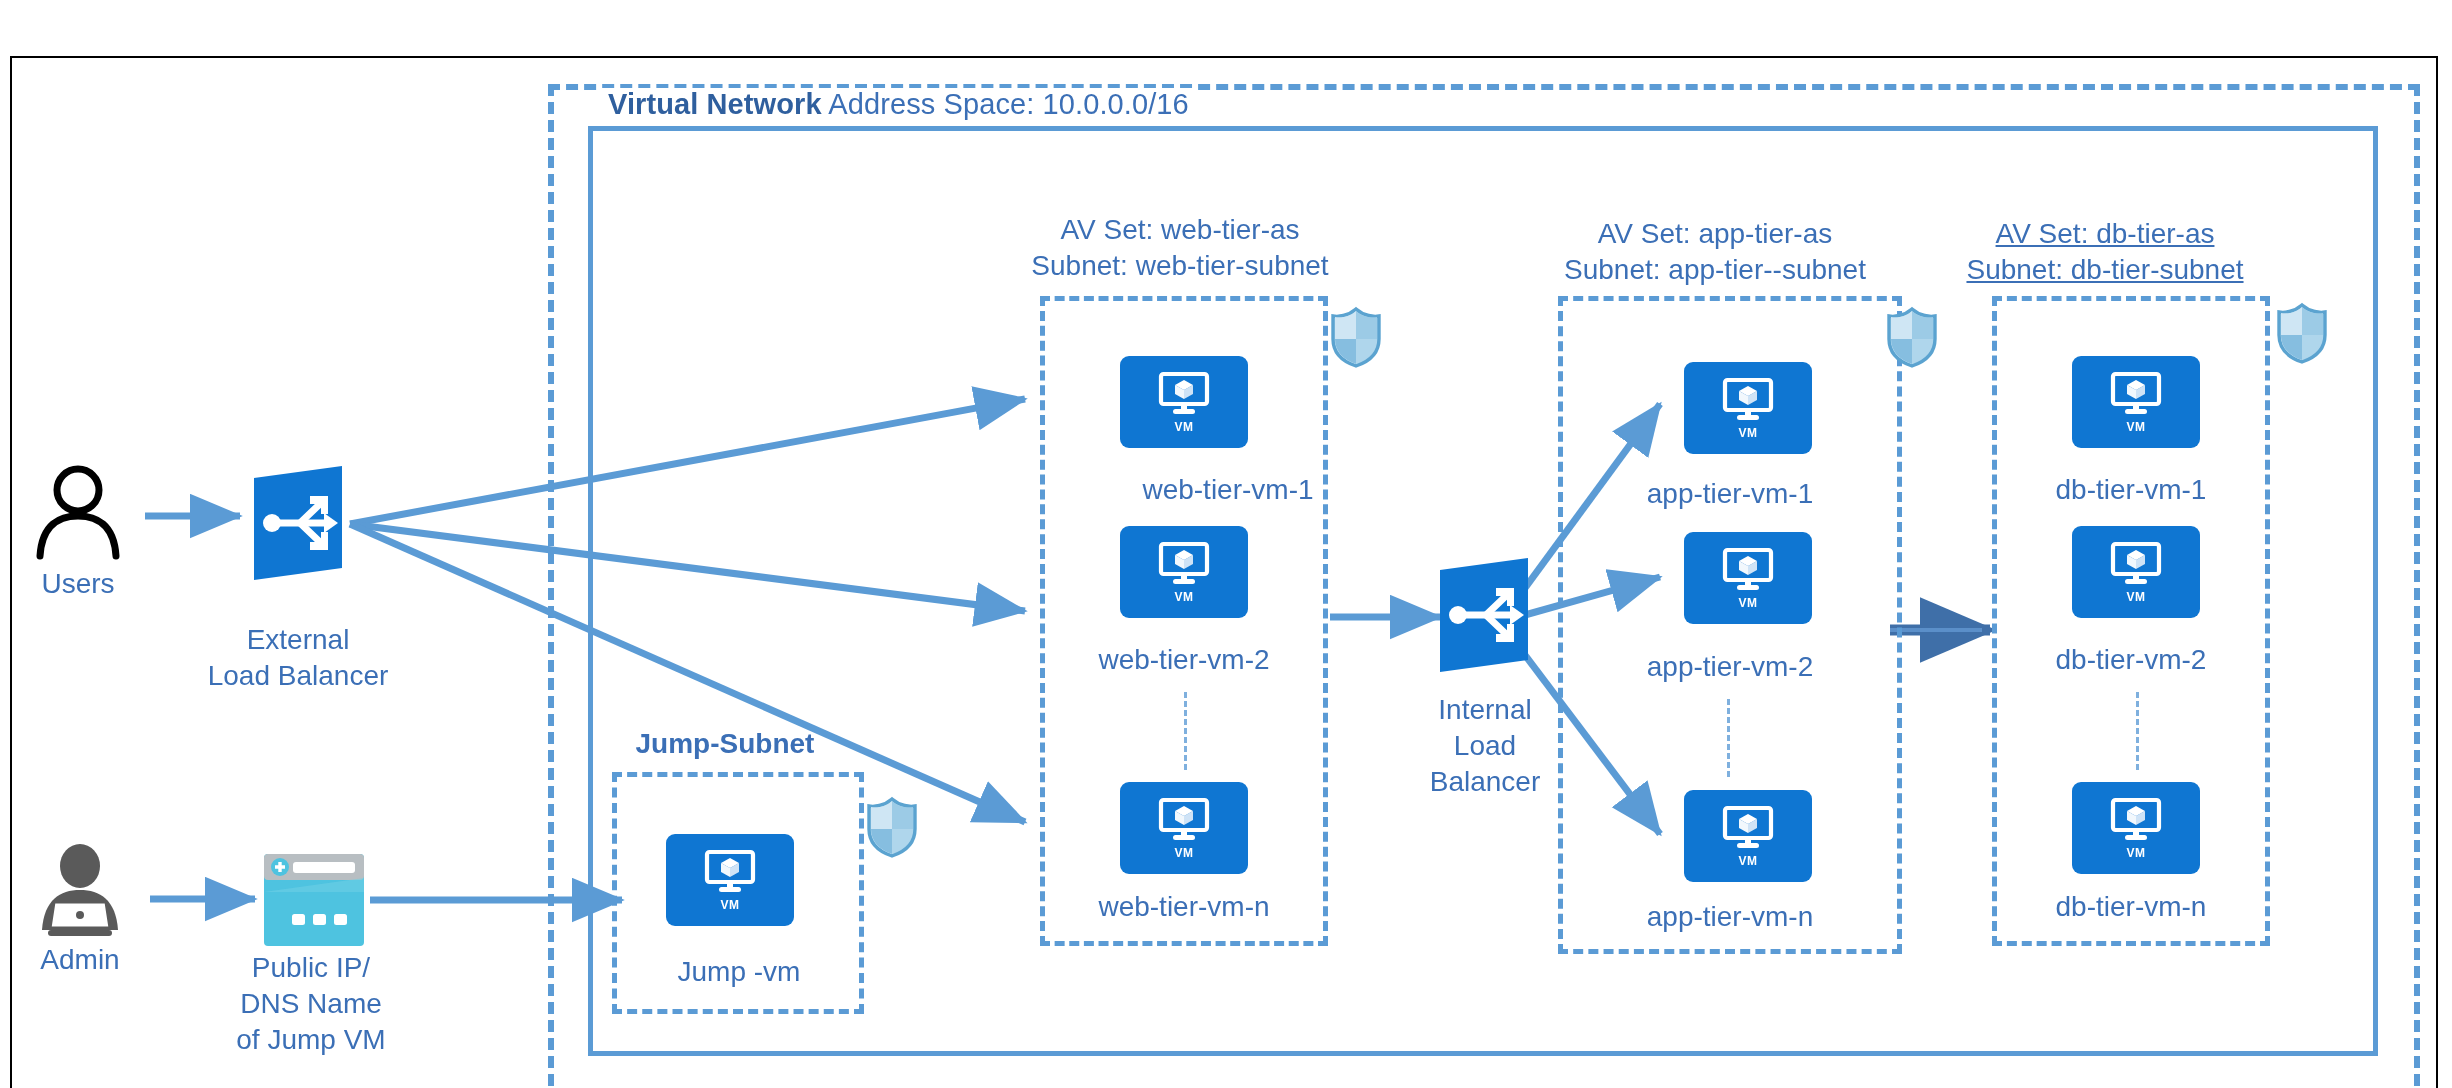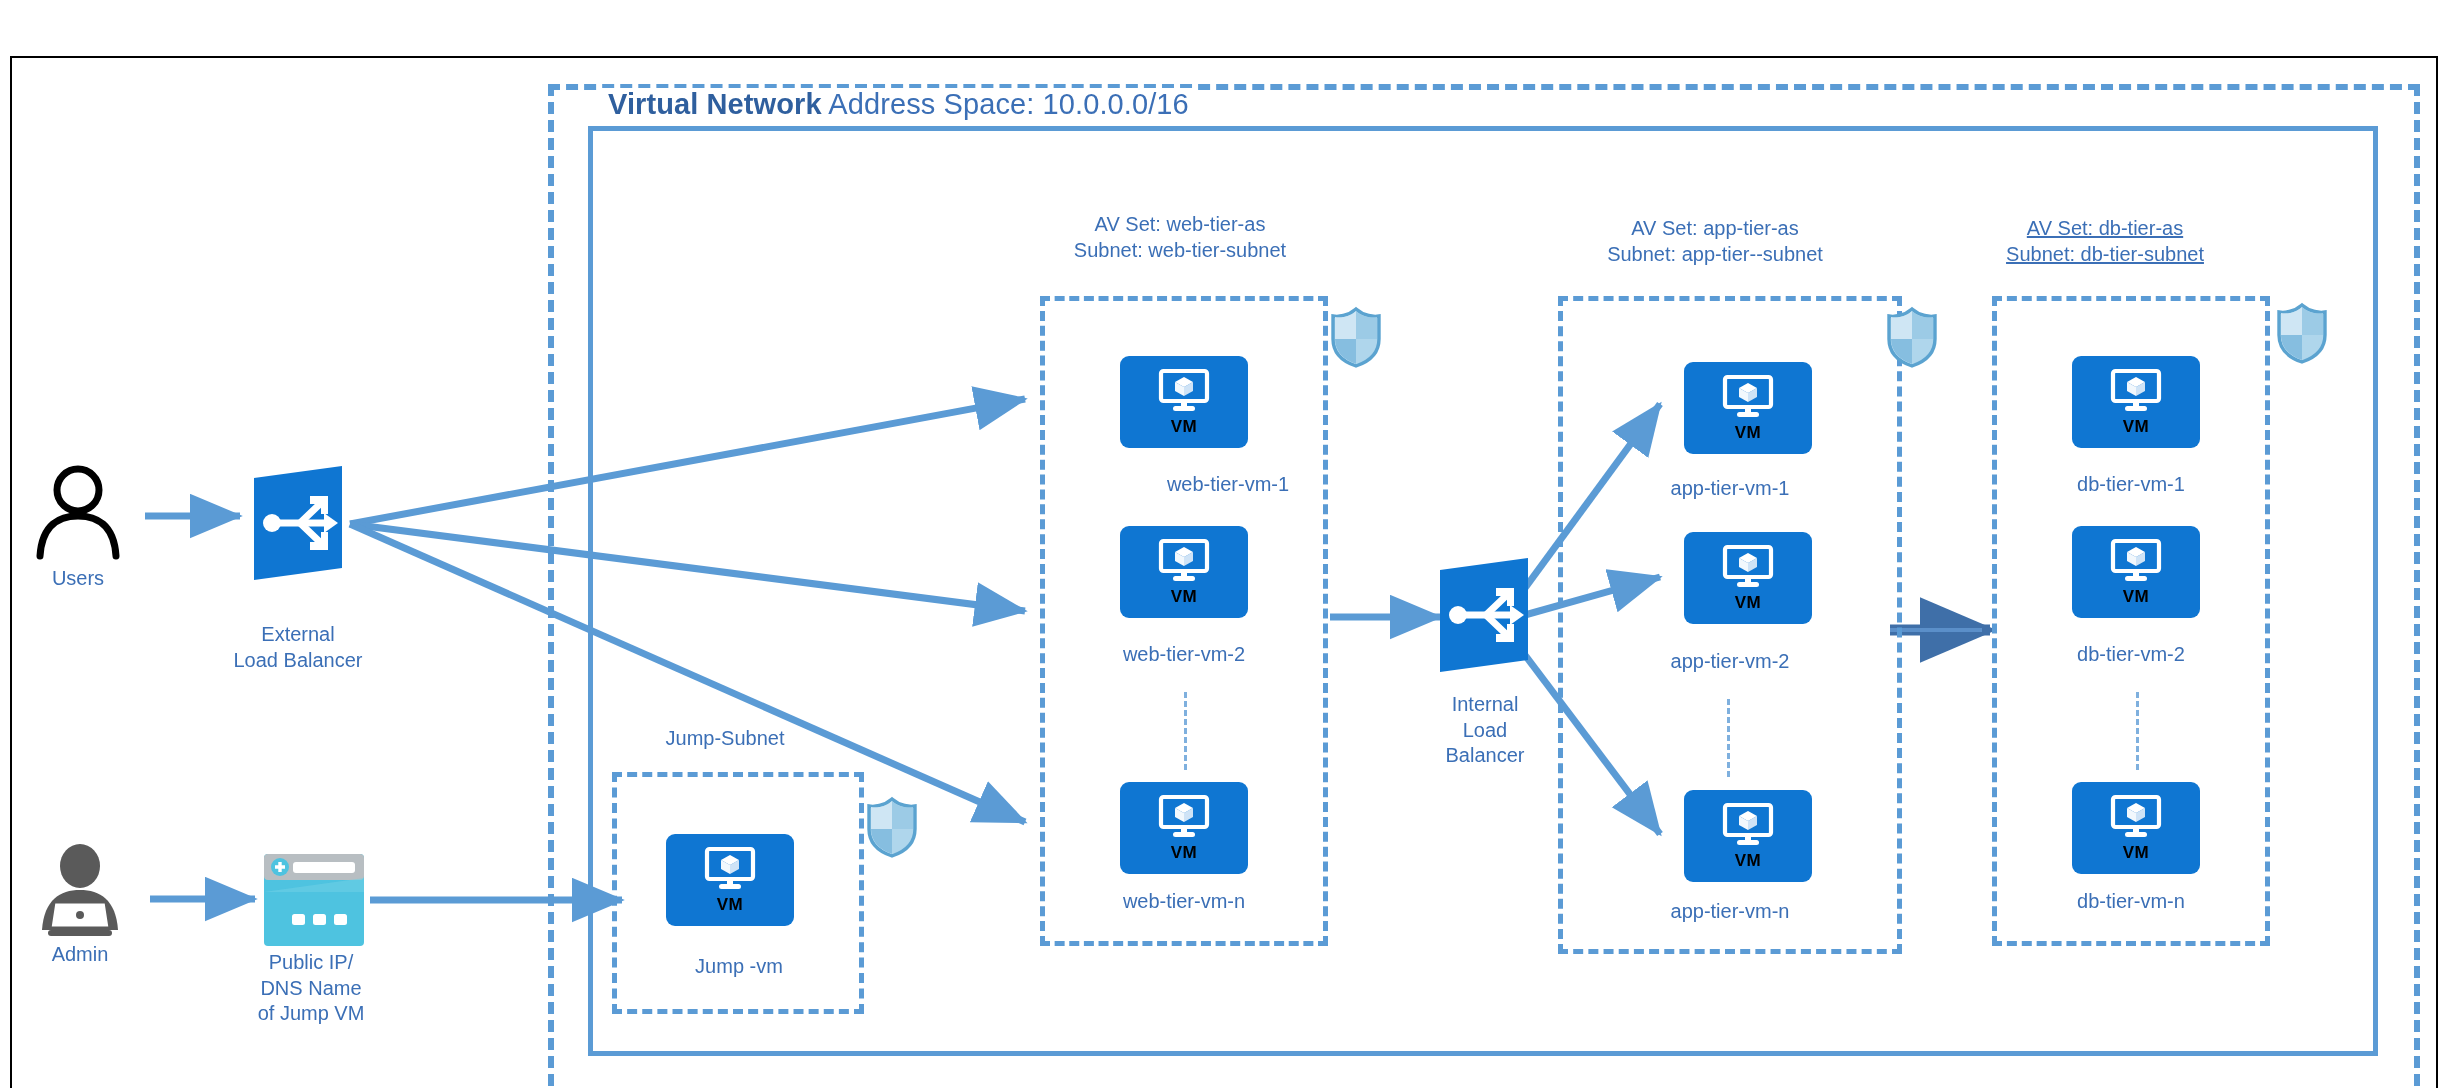--- a/index.html
+++ b/index.html
@@ -48,21 +48,21 @@
     color:#3B6FB6;
     white-space:nowrap;
     letter-spacing:.1px;
   }
   .vnet-title b{font-weight:700;color:#2F5F9E;}
 
   
   .lbl{
     position:absolute;
     color:#3B6FB6;
-    font-size:20px;
+    font-size:28px;
     text-align:center;
     line-height:1.28;
     white-space:nowrap;
   }
 
   
   .subnet-box{
     position:absolute;
     box-sizing:border-box;
     border:5px dashed #5B9BD5;
@@ -74,22 +74,22 @@
     width:128px;height:92px;
     background:#0F76D2;
     border-radius:9px;
     display:flex;
     flex-direction:column;
     align-items:center;
     justify-content:center;
   }
   .vm svg{display:block;}
   .vm .vm-text{
-    color:#000000;
-    font-size:17px;
+    color:#ffffff;
+    font-size:12px;
     font-weight:700;
     letter-spacing:.6px;
     margin-top:1px;
   }
 
   
   .vdots{
     position:absolute;
     width:0;
     border-left:3px dashed #7FB0DE;
@@ -201,21 +201,21 @@
       <rect x="51" y="62" width="13" height="11" rx="2.5" fill="#ffffff"></rect>
       <rect x="72" y="62" width="13" height="11" rx="2.5" fill="#ffffff"></rect>
     </svg>
   </div>
   <div class="lbl" style="left:206px;top:906px;width:210px;">
     <div>Public IP/</div>
     <div>DNS Name</div>
     <div>of Jump VM</div>
   </div>
 
-  <div class="lbl" style="left:600px;top:682px;width:250px;">Jump-Subnet</div>
+  <div class="lbl" style="left:600px;top:682px;width:250px;font-weight:bold;">Jump-Subnet</div>
   <div class="subnet-box" style="left:612px;top:728px;width:252px;width:252px;height:242px;"></div>
   <div class="vm" style="left:666px;top:790px;">
     <svg width="56" height="48" viewBox="0 0 56 48">
       <rect x="5" y="3" width="46" height="30" rx="2.5" fill="none" stroke="#fff" stroke-width="4.2"></rect>
       <rect x="17" y="38" width="22" height="5" rx="2.5" fill="#fff"></rect>
       <rect x="25" y="33" width="6" height="6" fill="#fff"></rect>
       <g fill="#fff">
         <path d="M28,9 L37,14 L28,19 L19,14 Z"></path>
         <path d="M19,14 L28,19 L28,28 L19,23 Z" opacity=".95"></path>
         <path d="M37,14 L28,19 L28,28 L37,23 Z" opacity=".8"></path>

